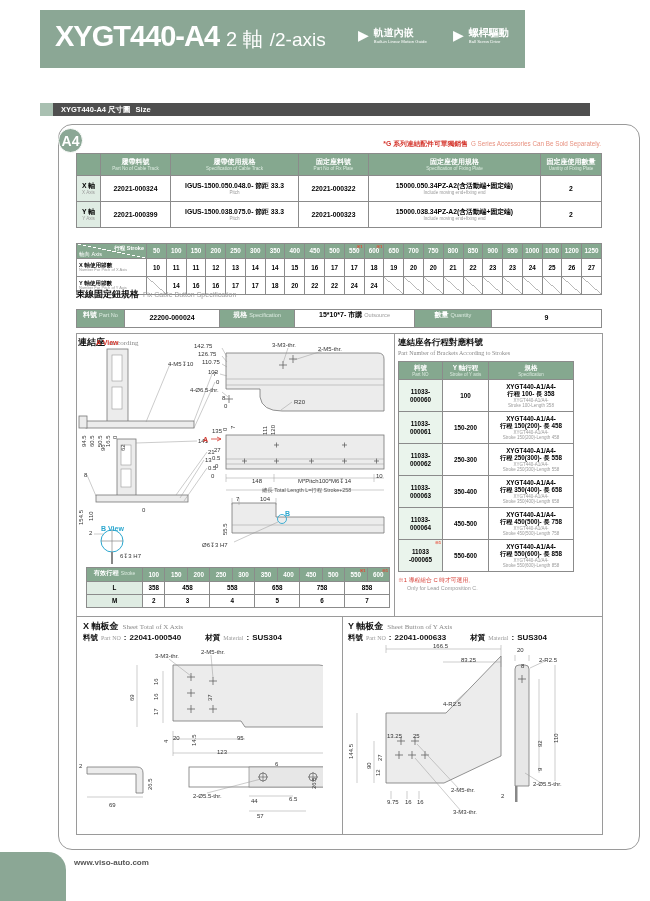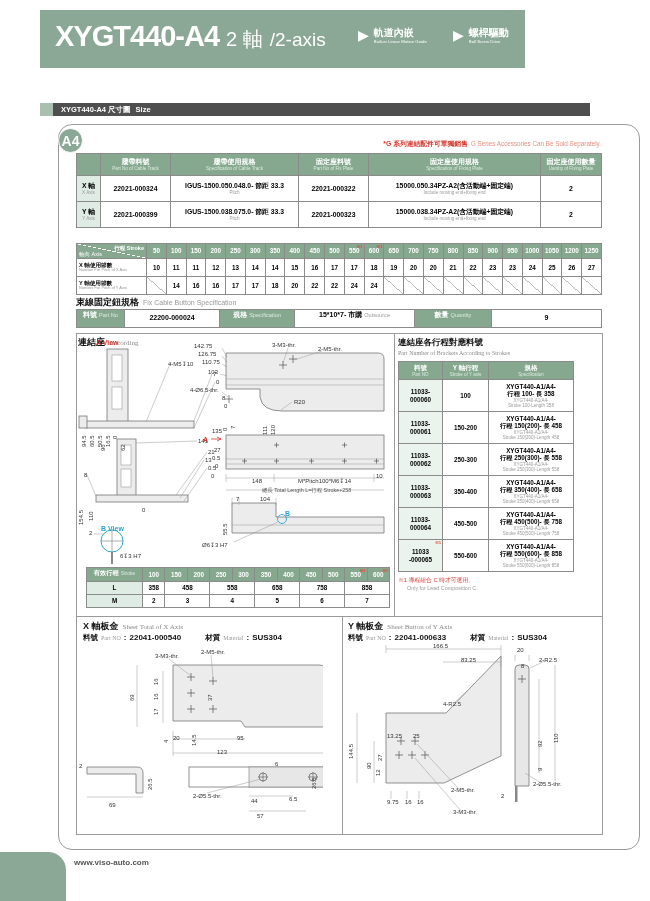--- a/index.html
+++ b/index.html
@@ -421,21 +421,21 @@
         <span class="main"></span>
       </div>
       <div class="cell slash">
         <span class="main"></span>
       </div>
       <div class="cell slash">
         <span class="main"></span>
       </div>
     </div>
 
-  <div class="sec-title" style="left:17px;top:171px">
+  <div class="sec-title" style="left:17px;top:163px">
     <span class="cn">束線固定鈕規格</span>
     <span class="en">Fix Cable Button Specification</span>
   </div>
   <div class="tbl t-button">
       <div class="cell h inline">
         <span class="main">料號</span>
         <span class="sub">Part No</span>
       </div>
       <div class="cell">
         <span class="main">22200-000024</span>

